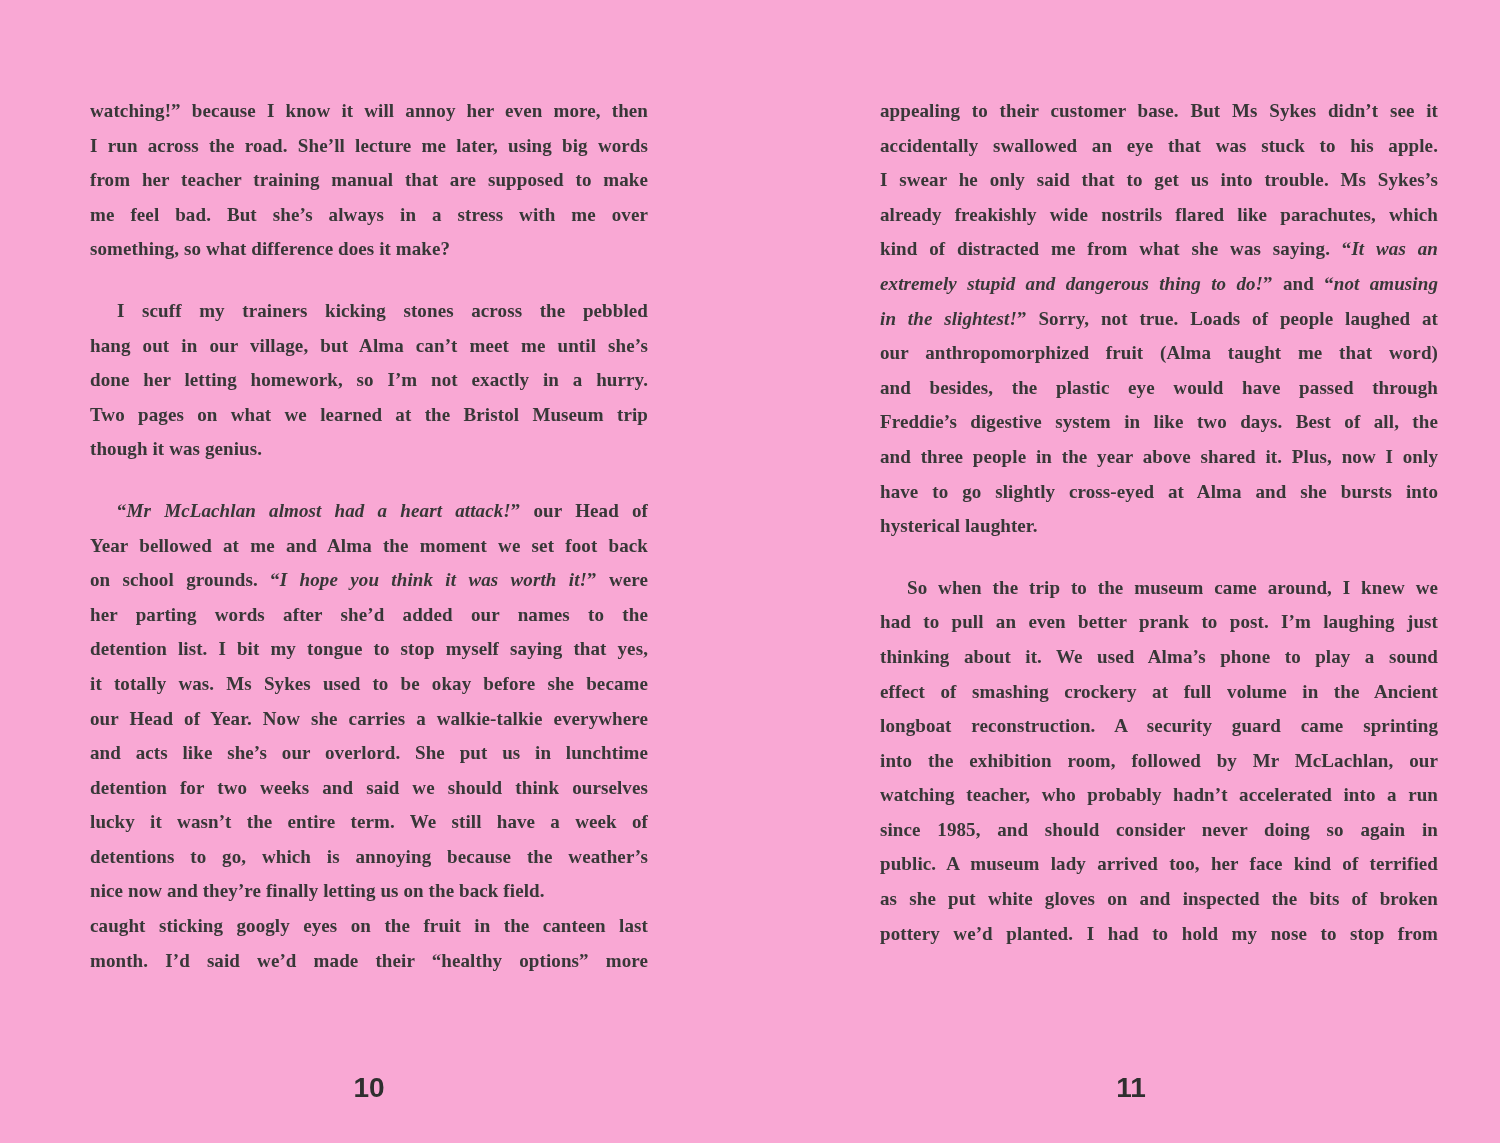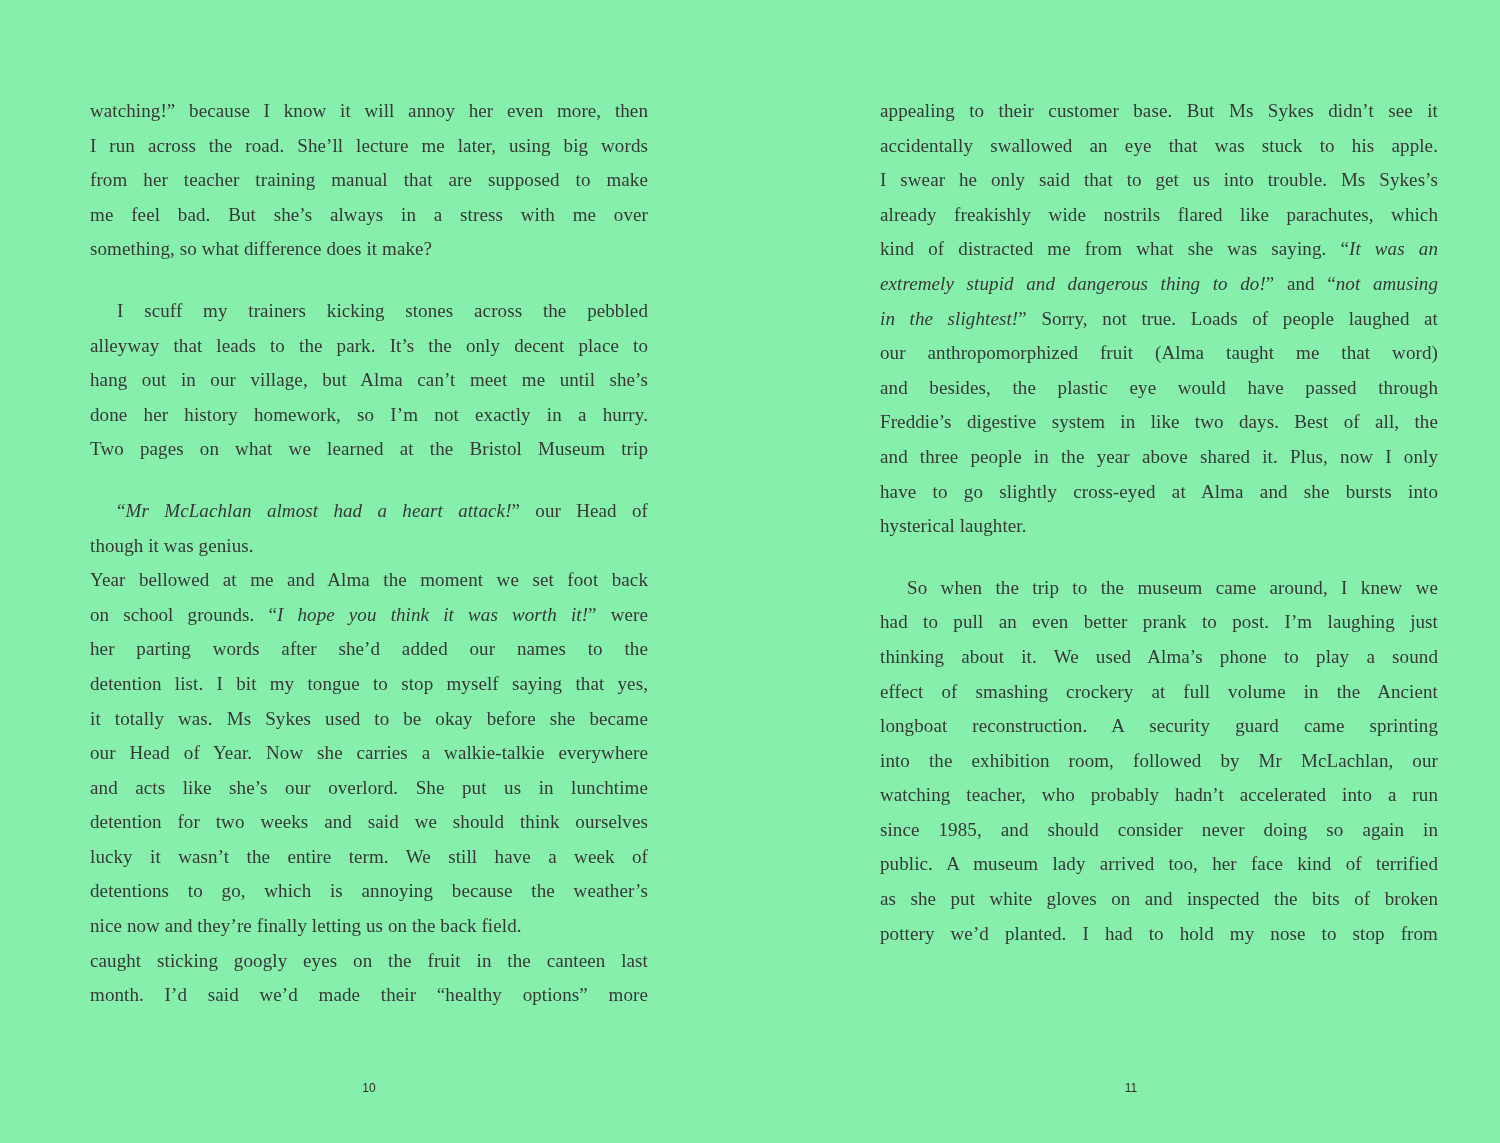--- a/index.html
+++ b/index.html
@@ -4,23 +4,24 @@
 <style>
   html, body {
     margin: 0;
     padding: 0;
     background: #ffffff;
   }
   .spread {
     position: relative;
     width: 1500px;
     height: 1143px;
-    background: #86efac;
+    background: #f9a8d4;
     overflow: hidden;
     font-family: "Liberation Serif", "DejaVu Serif", serif;
+    font-weight: bold;
   }
   .textcol {
     position: absolute;
     top: 94px;
     width: 558px;
     font-size: 19px;
     line-height: 34.6px;
     color: #383838;
     letter-spacing: 0.1px;
   }
@@ -35,46 +36,45 @@
   }
   .line.last   { text-align-last: left; }
   .line.indent { text-indent: 27px; margin-top: 27px; }
   .line em { font-style: italic; }
   .pagenum {
     position: absolute;
     top: 1076px;
     width: 558px;
     text-align: center;
     font-family: "Liberation Sans", "DejaVu Sans", sans-serif;
-    font-size: 12px;
+    font-size: 28px;
     line-height: 24px;
     color: #2f2f2f;
   }
   #num-left  { left: 90px; }
   #num-right { left: 852px; }
 </style>
 </head>
 <body>
 
 <main class="spread">
 
   <section>
     <div class="textcol" id="text-left">
         <div class="line">watching!” because I know it will annoy her even more, then</div>
         <div class="line">I run across the road. She’ll lecture me later, using big words</div>
         <div class="line">from her teacher training manual that are supposed to make</div>
         <div class="line">me feel bad. But she’s always in a stress with me over</div>
         <div class="line last">something, so what difference does it make?</div>
         <div class="line indent">I scuff my trainers kicking stones across the pebbled</div>
-        <div class="line">alleyway that leads to the park. It’s the only decent place to</div>
         <div class="line">hang out in our village, but Alma can’t meet me until she’s</div>
-        <div class="line">done her history homework, so I’m not exactly in a hurry.</div>
+        <div class="line">done her letting homework, so I’m not exactly in a hurry.</div>
         <div class="line">Two pages on what we learned at the Bristol Museum trip</div>
+        <div class="line last">though it was genius.</div>
         <div class="line indent">“<em>Mr McLachlan almost had a heart attack!</em>” our Head of</div>
-        <div class="line last">though it was genius.</div>
         <div class="line">Year bellowed at me and Alma the moment we set foot back</div>
         <div class="line">on school grounds. “<em>I hope you think it was worth it!</em>” were</div>
         <div class="line">her parting words after she’d added our names to the</div>
         <div class="line">detention list. I bit my tongue to stop myself saying that yes,</div>
         <div class="line">it totally was. Ms Sykes used to be okay before she became</div>
         <div class="line">our Head of Year. Now she carries a walkie-talkie everywhere</div>
         <div class="line">and acts like she’s our overlord. She put us in lunchtime</div>
         <div class="line">detention for two weeks and said we should think ourselves</div>
         <div class="line">lucky it wasn’t the entire term. We still have a week of</div>
         <div class="line">detentions to go, which is annoying because the weather’s</div>

